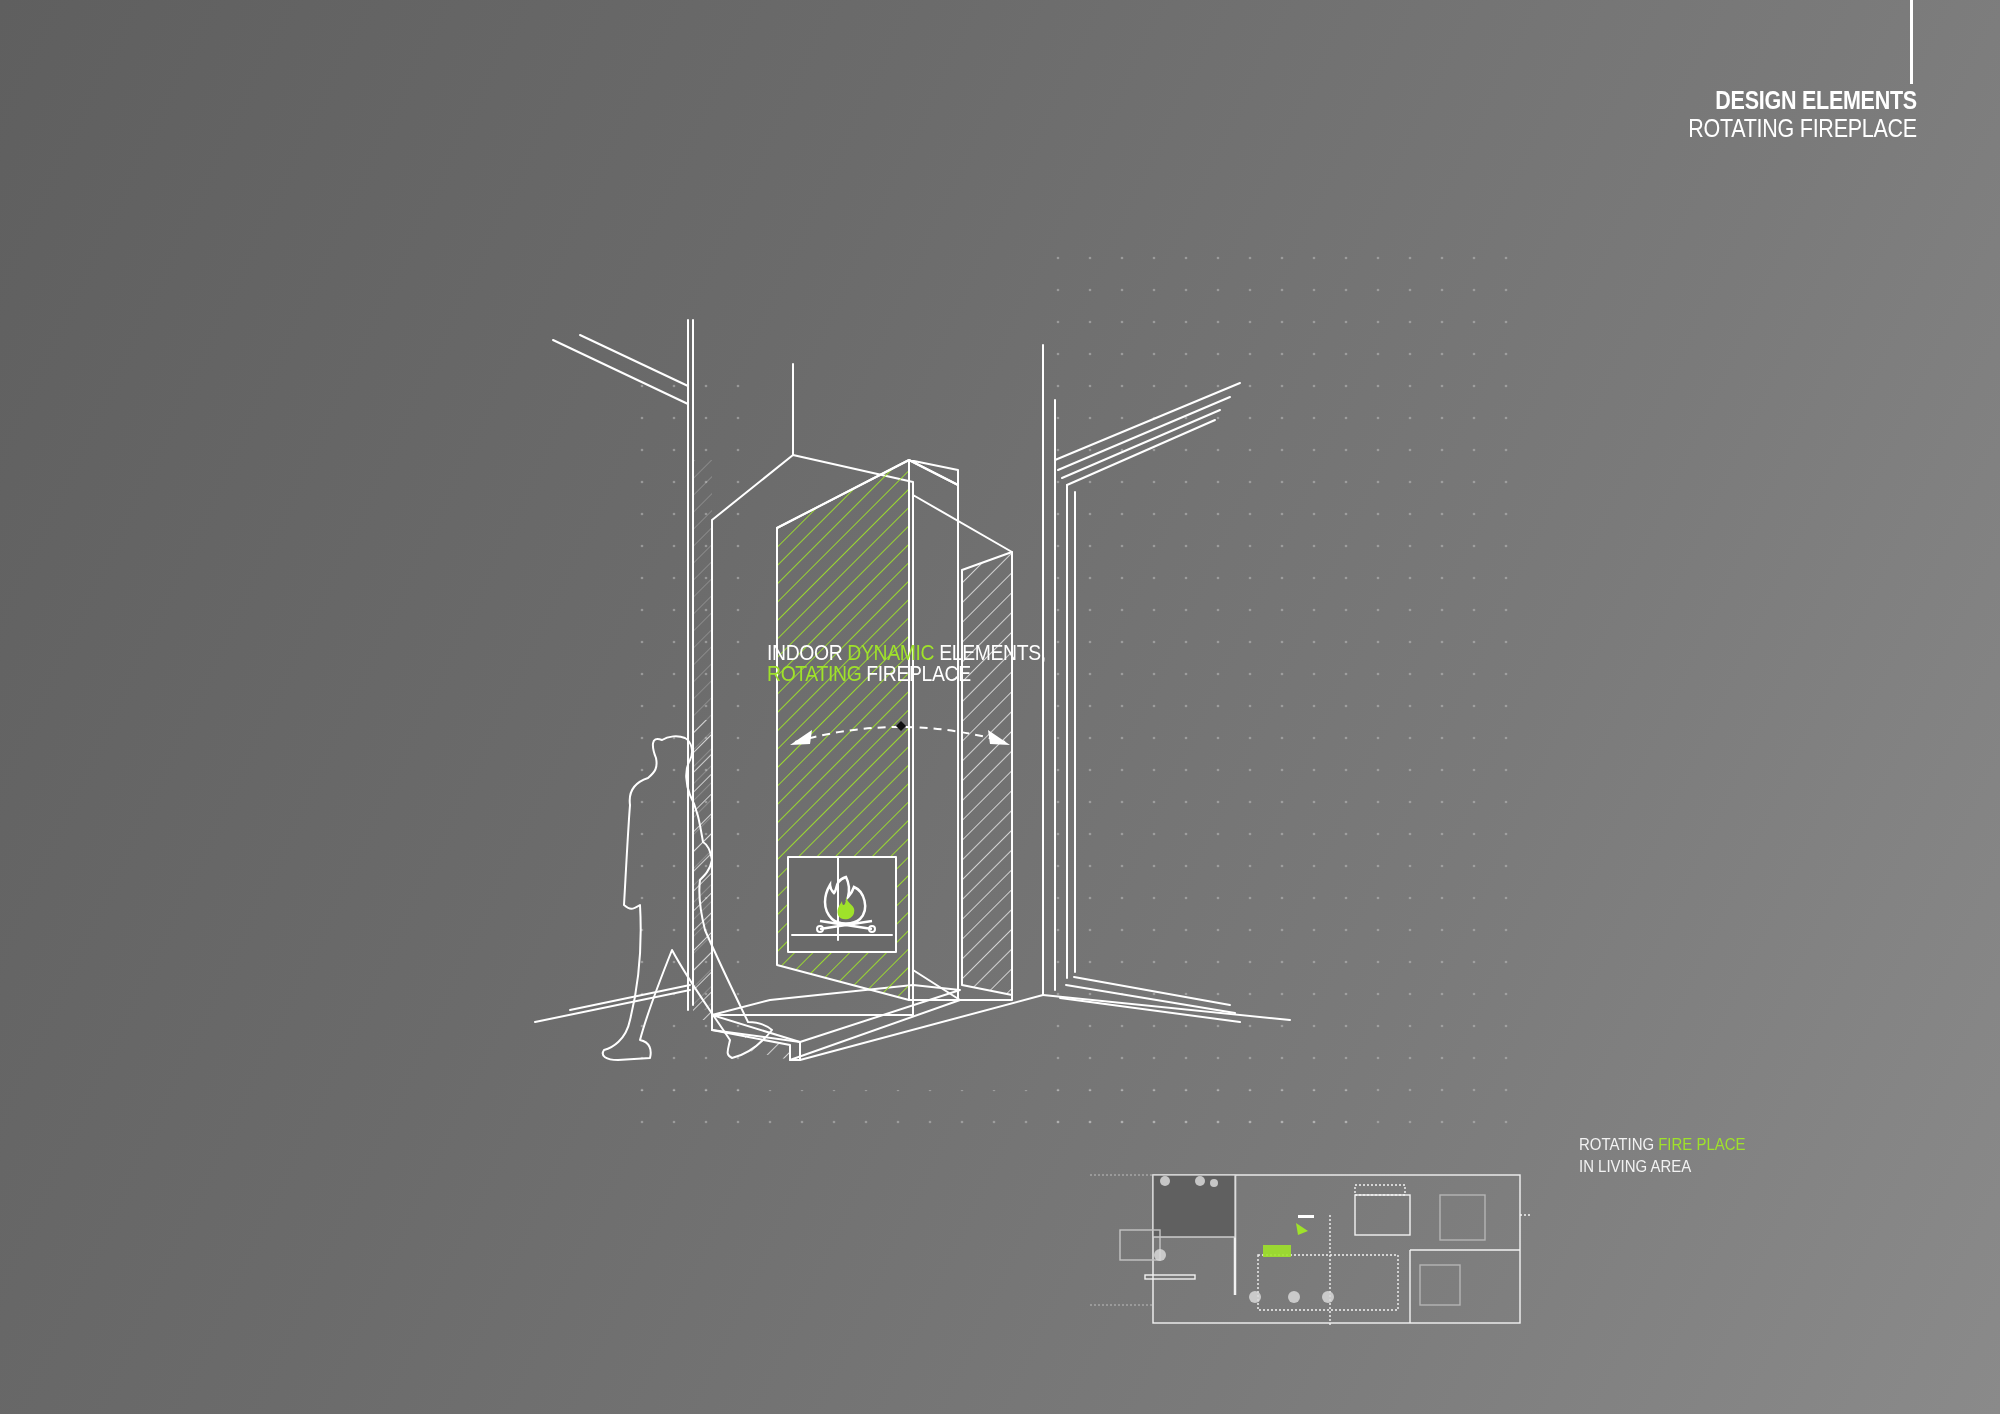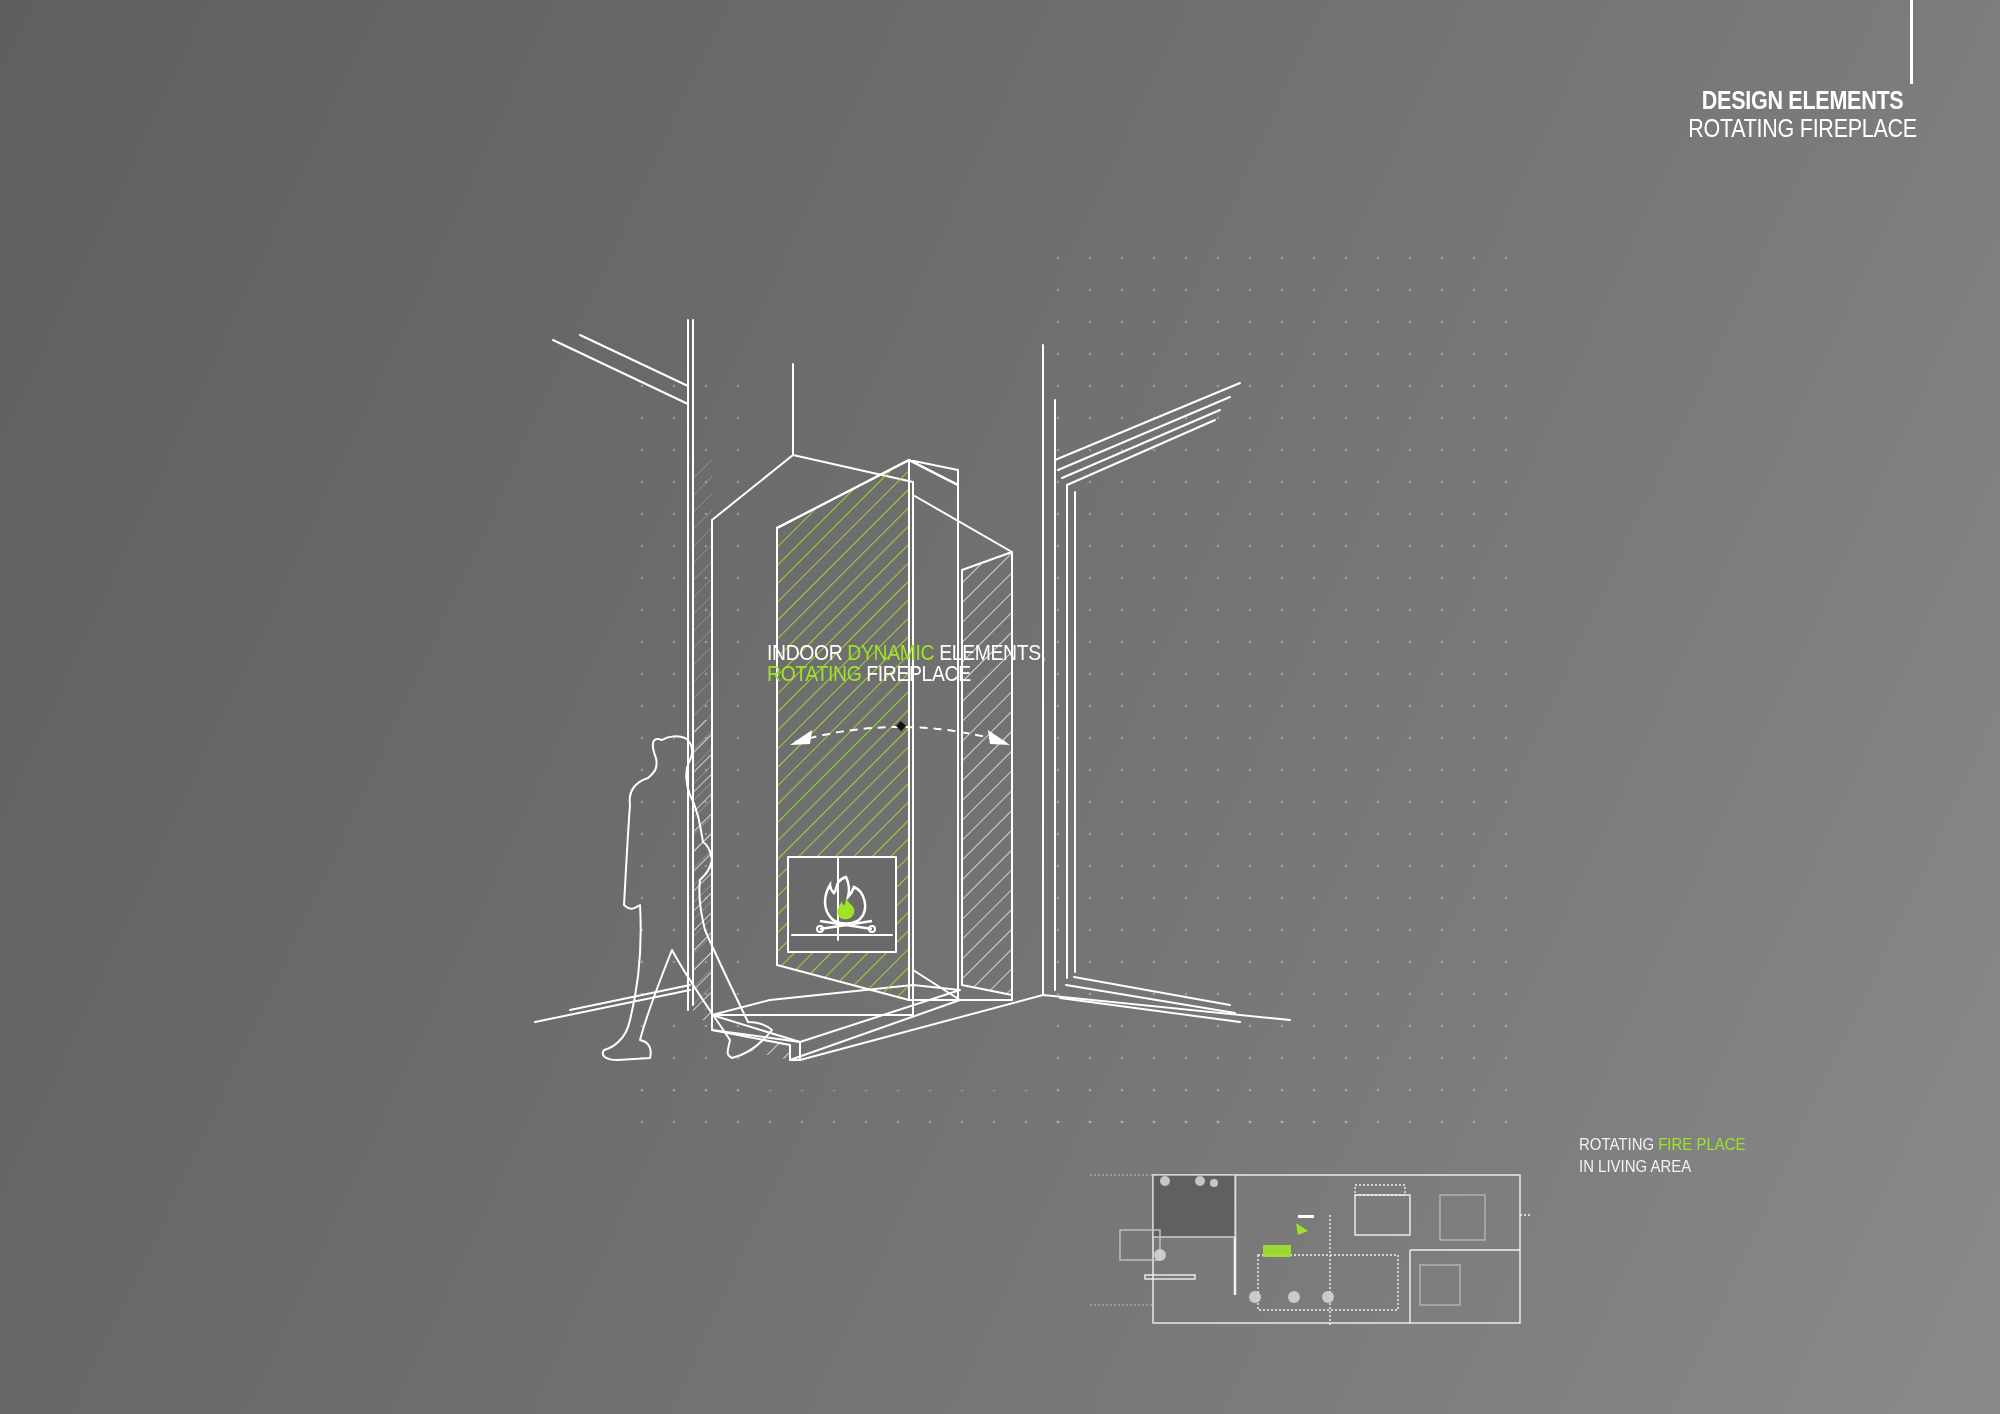--- a/index.html
+++ b/index.html
@@ -3,21 +3,21 @@
   <meta charset="utf-8">
   <style>
     html, body { margin: 0; padding: 0; }
     body {
       width: 2000px; height: 1414px; overflow: hidden; position: relative;
       background: linear-gradient(115deg, #5f5f5f 0%, #6b6b6b 35%, #7a7a7a 70%, #8a8a8a 100%);
       font-family: "Liberation Sans", sans-serif;
     }
     .vline { position: absolute; left: 1910px; top: 0; width: 3px; height: 84px; background: #ffffff; }
     .title-block {
-      position: absolute; right: 83px; top: 88px; text-align: center; color: #fff; line-height: 1;
+      position: absolute; right: 83px; top: 88px; text-align: right; color: #fff; line-height: 1;
       font-family: "Liberation Sans", sans-serif;
     }
     .title-main { font-size: 25px; font-weight: 700; letter-spacing: -0.3px; transform: scaleX(0.86); transform-origin: right; }
     .title-sub { font-size: 25px; font-weight: 400; margin-top: 3px; letter-spacing: -0.3px; transform: scaleX(0.86); transform-origin: right; }
     .drawing { position: absolute; left: 0; top: 0; }
     .callout {
       position: absolute; left: 767px; top: 642px; color: #ffffff; font-size: 22px; line-height: 21px;
       letter-spacing: -0.4px; transform: scaleX(0.88); transform-origin: left;
     }
     .green { color: #9fe22a; }

